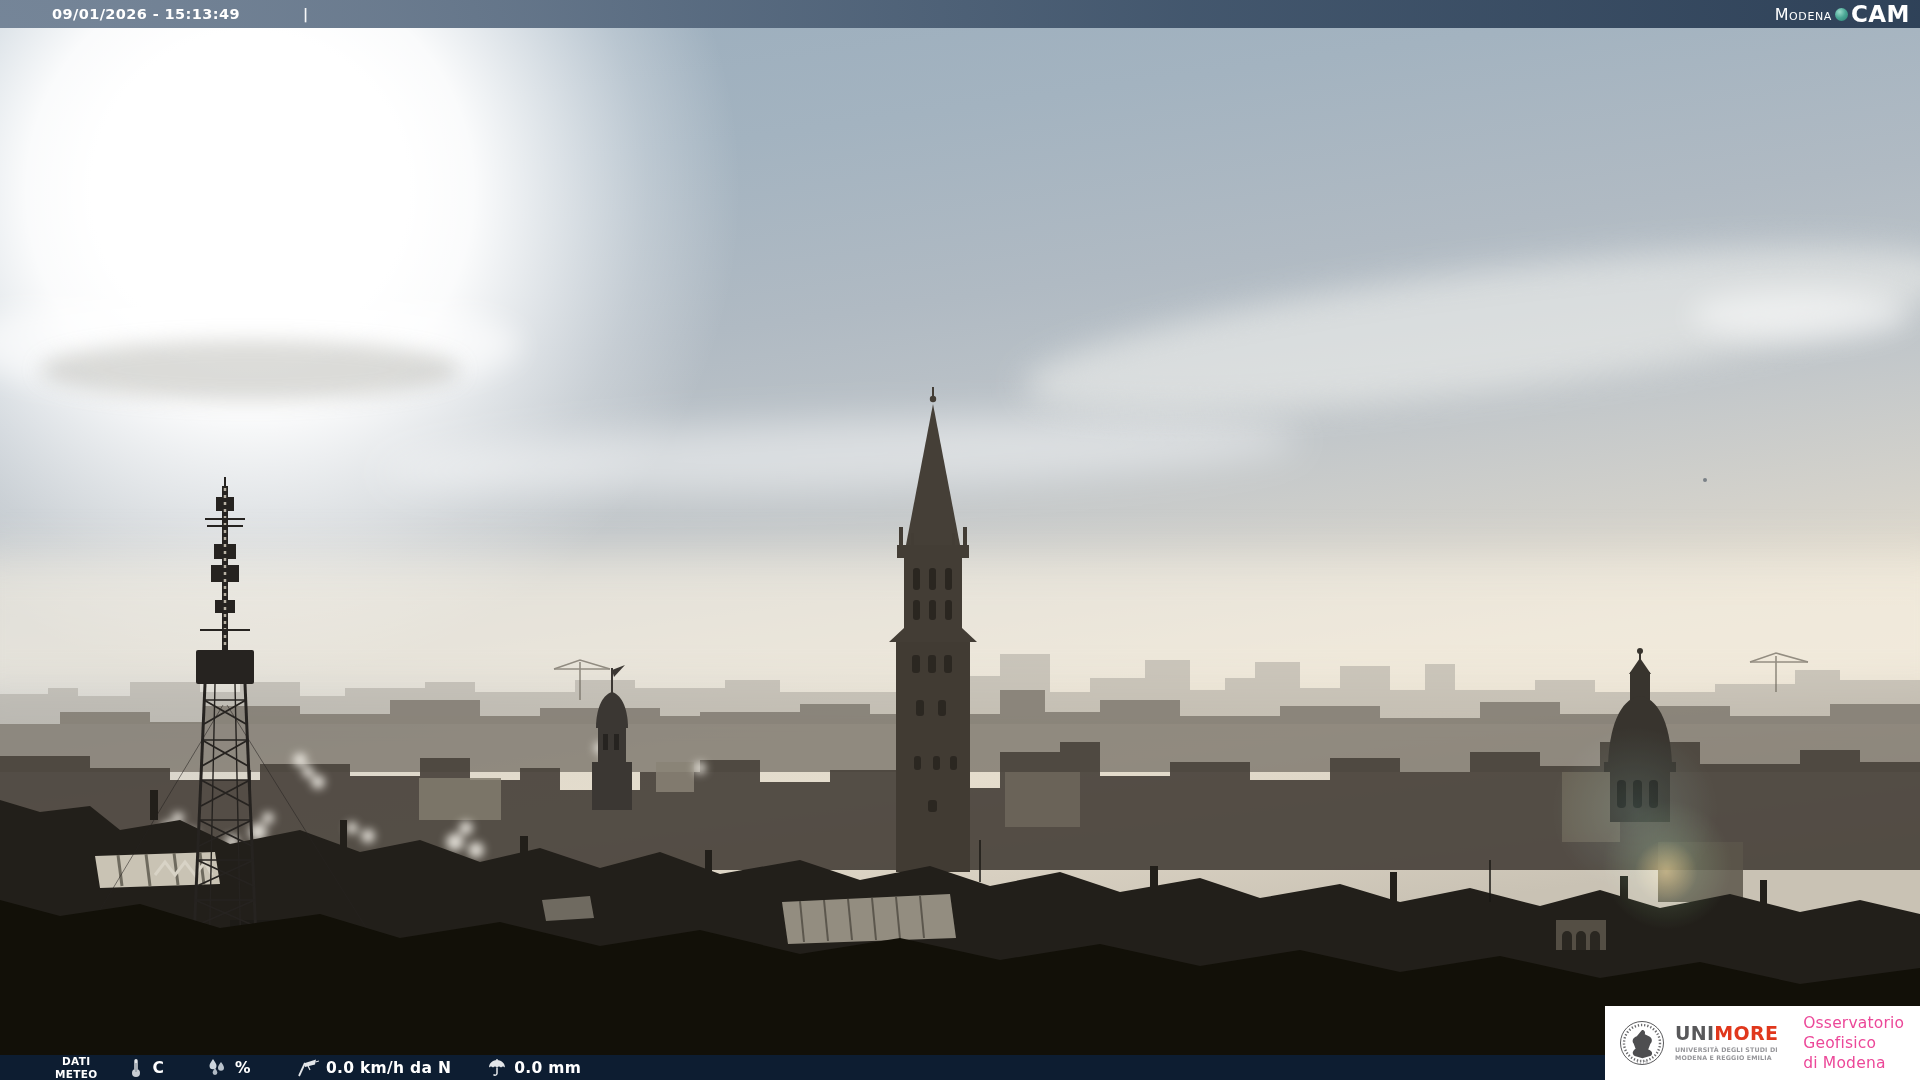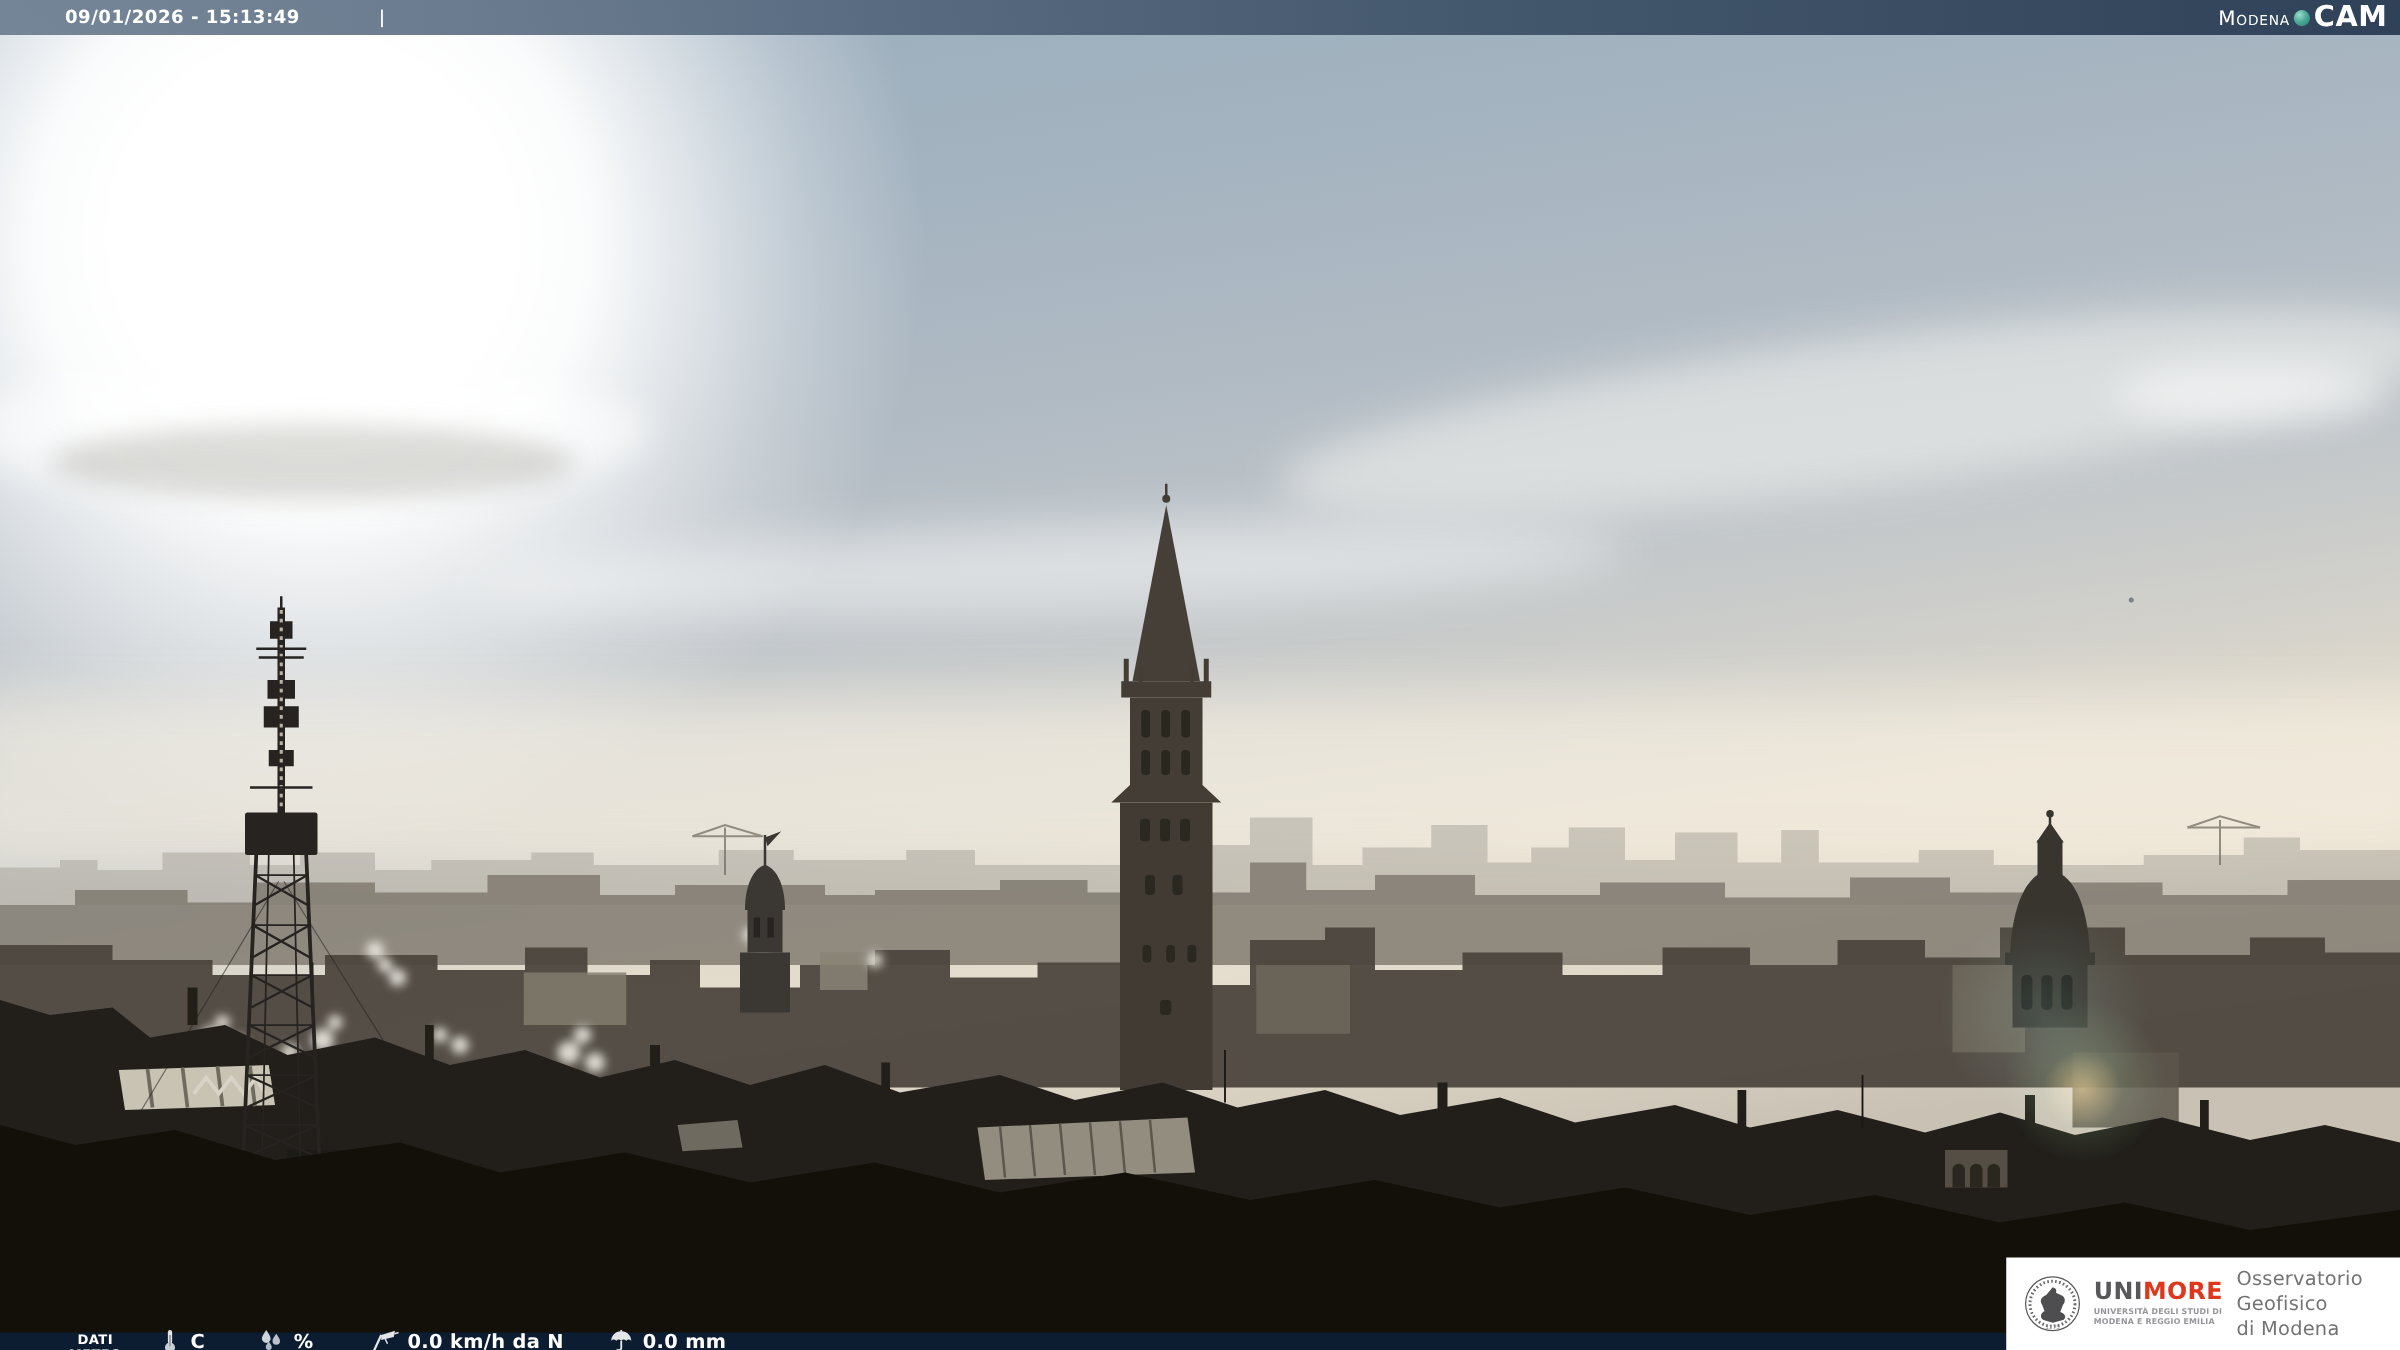--- a/index.html
+++ b/index.html
@@ -38,36 +38,36 @@
   .ts{margin-left:52px;font-size:14.5px;font-weight:bold;letter-spacing:.4px;}
   .sep{margin-left:20px;font-size:14px;font-weight:bold;opacity:.95;}
   .title{margin-left:24px;font-size:14.5px;font-weight:bold;letter-spacing:.4px;}
   .wcam{margin-left:auto;margin-right:10px;display:flex;align-items:center;}
   .wcam .weather{font-variant:small-caps;font-size:16px;letter-spacing:.6px;font-weight:400;}
   .wcam .dot{width:13px;height:13px;border-radius:50%;margin:0 3px;
     background:radial-gradient(circle at 35% 30%,#9adcca 0%,#4aa795 48%,#2b7f70 100%);}
   .wcam .cam{font-size:23px;font-weight:bold;letter-spacing:.5px;}
 
   
-  .bottombar{position:absolute;left:0;right:0;bottom:0;height:14px;display:flex;
+  .bottombar{position:absolute;left:0;right:0;bottom:0;height:25px;display:flex;align-items:center;
     background:rgba(13,32,56,.86);color:#fff;z-index:5;}
   .dati{margin-left:55px;text-align:center;font-size:10.5px;font-weight:bold;line-height:1.15;letter-spacing:.3px;}
   .grp{display:flex;align-items:center;}
   .grp svg{display:block;}
   .val{font-size:15.5px;font-weight:bold;letter-spacing:.3px;margin-left:7px;}
 
   
   .logobox{position:absolute;right:0;bottom:0;width:315px;height:74px;background:#fff;
     display:flex;align-items:center;z-index:6;}
   .crest{margin-left:13px;flex:0 0 auto;}
   .ucol{margin-left:9px;flex:0 0 auto;}
   .unimore{font-size:19px;font-weight:bold;letter-spacing:.3px;color:#58585a;line-height:1;}
   .unimore .more{color:#e0371c;}
   .usub{font-size:6.3px;color:#96969a;letter-spacing:.15px;line-height:1.3;margin-top:3px;font-weight:bold;}
-  .ocol{margin-left:11px;font-size:15.5px;color:#737373;line-height:1.3;letter-spacing:.2px;}
+  .ocol{margin-left:25px;font-size:15.5px;color:#ec4899;line-height:1.3;letter-spacing:.2px;}
 </style>
 </head>
 <body>
 
 <div class="screen">
 
   <div class="photo">
     <div class="sky"></div>
     <div class="sun"></div>
     <div class="cloud cloud-a"></div>

